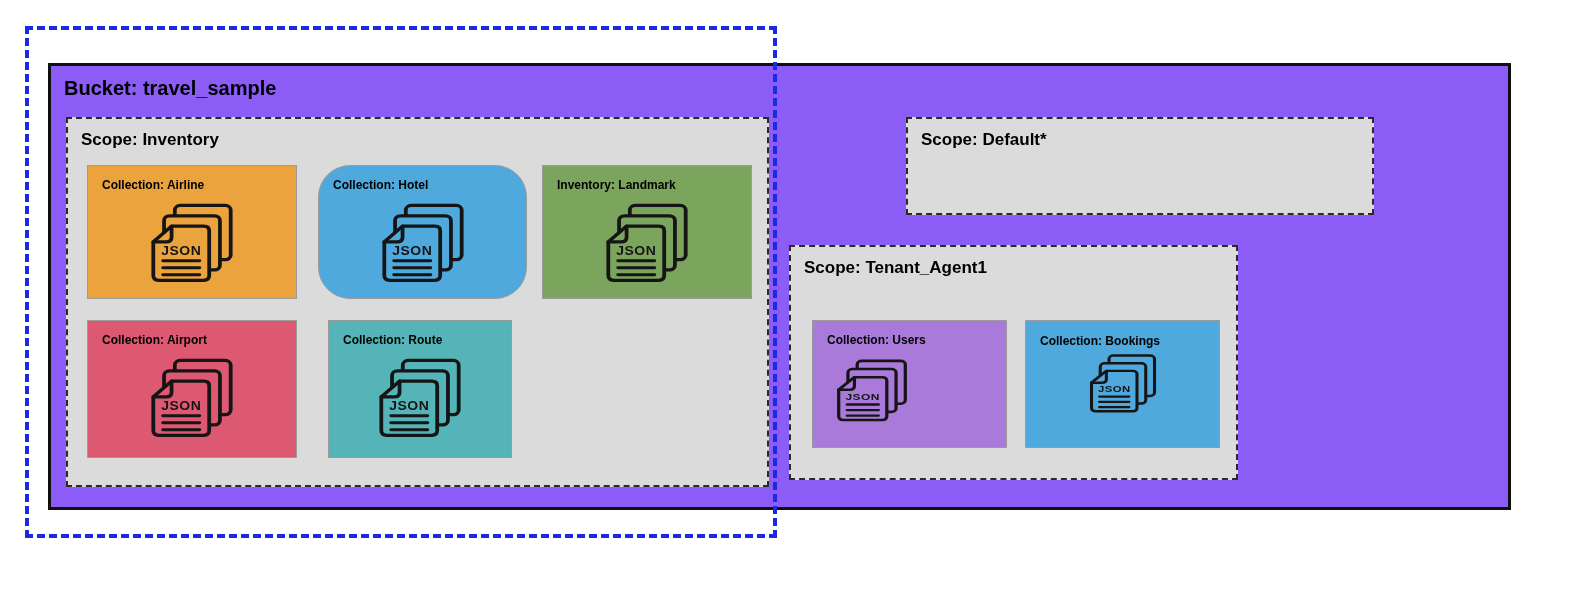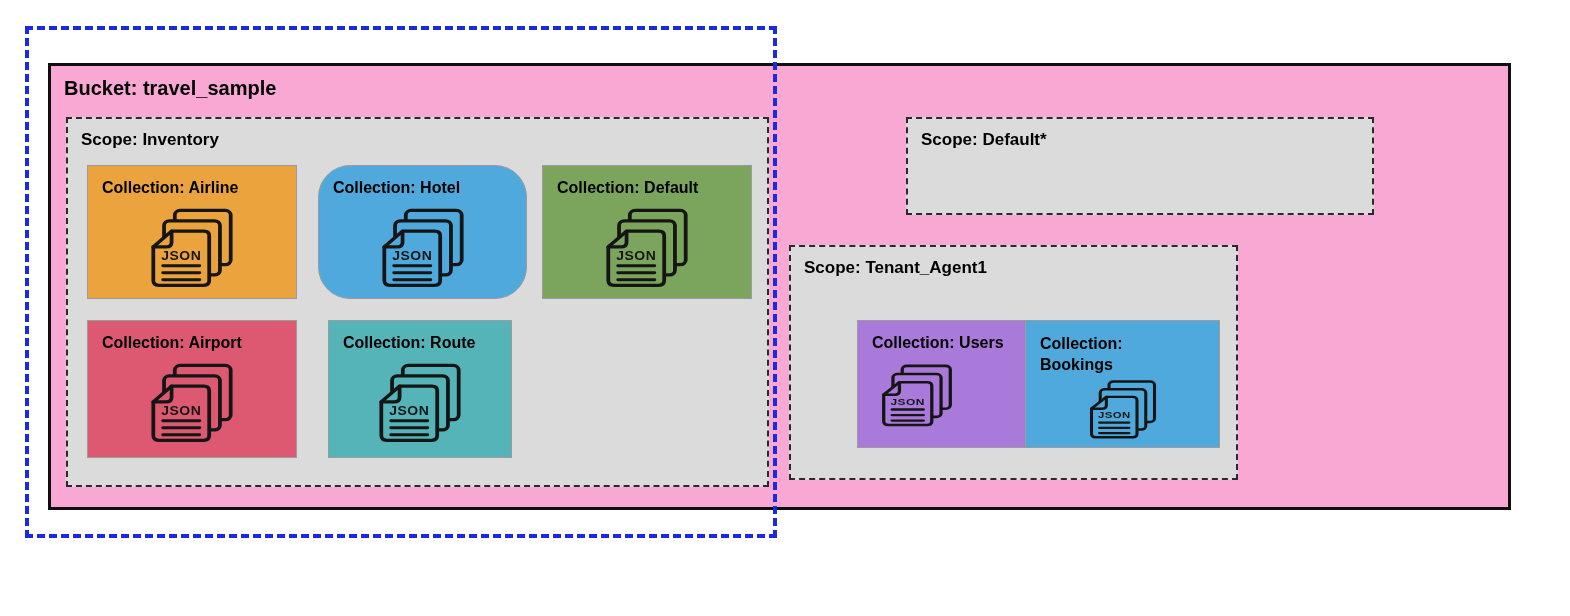--- a/index.html
+++ b/index.html
@@ -1,39 +1,39 @@
 <!DOCTYPE html>
 <html><head>
 <meta charset="utf-8">
 <style>
   html,body{margin:0;padding:0;background:#ffffff;}
   body{width:1570px;height:616px;font-family:"Liberation Sans",sans-serif;}
   .stage{position:relative;width:1570px;height:616px;background:#ffffff;overflow:hidden;}
 
   .bucket{position:absolute;left:48px;top:63px;width:1463px;height:447px;
-          border:3px solid #0f0f0f;background:#f9a8d4;box-sizing:border-box;}
+          border:3px solid #0f0f0f;background:#8b5cf6;box-sizing:border-box;}
   .bucket-title{position:absolute;left:13px;top:11px;font-size:20px;font-weight:700;color:#000;white-space:nowrap;}
 
   .scope{position:absolute;border:2px dashed #2a2a2a;box-sizing:border-box;background:#dbdbdb;}
   .scope-label{position:absolute;left:13px;top:11px;font-size:17px;font-weight:700;color:#000;white-space:nowrap;}
 
   .scope-inventory{left:15px;top:51px;width:703px;height:370px;}
   .scope-default{left:855px;top:51px;width:468px;height:98px;}
   .scope-t1{left:738px;top:179px;width:449px;height:235px;}
   .scope-t2{left:1205px;top:179px;width:224px;height:235px;}
 
   .collection{position:absolute;border:1px solid #9b9b9b;box-sizing:border-box;overflow:hidden;}
-  .collection-label{font-weight:700;font-size:16px;color:#000;margin:12px 0 0 14px;line-height:1.3;}
+  .collection-label{font-weight:700;font-size:12px;color:#000;margin:12px 0 0 14px;line-height:1.3;}
 
   .c-airline{left:19px;top:46px;width:210px;height:134px;}
   .c-hotel{left:250px;top:46px;width:209px;height:134px;border-radius:32px;}
   .c-landmark{left:474px;top:46px;width:210px;height:134px;}
   .c-airport{left:19px;top:201px;width:210px;height:138px;}
   .c-route{left:260px;top:201px;width:184px;height:138px;}
-  .c-users{left:21px;top:73px;width:171px;height:128px;margin-left:45px;}
+  .c-users{left:21px;top:73px;width:195px;height:128px;}
   .c-bookings{left:234px;top:73px;width:195px;height:128px;}
 
   .json-icon{display:block;margin:4px auto 0;width:86px;height:86px;}
   .c-users .json-icon{margin:6px 0 0 22px;width:74px;height:68px;}
   .c-bookings .json-icon{margin:0 auto 0;width:70px;height:64px;}
   .c-bookings .collection-label{margin-top:13px;width:120px;}
 
   .swatch{position:absolute;width:64px;height:56px;border:1px solid #9b9b9b;box-sizing:border-box;}
   .sw-1{left:33px;top:76px;}
   .sw-2{left:124px;top:76px;}
@@ -77,21 +77,21 @@
       </div>
 
       <div class="collection c-hotel" style="background-color: rgb(79, 169, 220); color: rgb(79, 169, 220);">
         <div class="collection-label" style="color: rgb(0, 0, 0);">Collection: Hotel</div>
         <svg class="json-icon" viewBox="0 0 80 92" preserveAspectRatio="none">
             <use href="#json-doc"></use>
           </svg>
       </div>
 
       <div class="collection c-landmark" style="background-color: rgb(123, 165, 92); color: rgb(123, 165, 92);">
-        <div class="collection-label" style="color: rgb(0, 0, 0);">Collection: Default</div>
+        <div class="collection-label" style="color: rgb(0, 0, 0);">Inventory: Landmark</div>
         <svg class="json-icon" viewBox="0 0 80 92" preserveAspectRatio="none">
             <use href="#json-doc"></use>
           </svg>
       </div>
 
       <div class="collection c-airport" style="background-color: rgb(220, 89, 113); color: rgb(220, 89, 113);">
         <div class="collection-label" style="color: rgb(0, 0, 0);">Collection: Airport</div>
         <svg class="json-icon" viewBox="0 0 80 92" preserveAspectRatio="none">
             <use href="#json-doc"></use>
           </svg>

